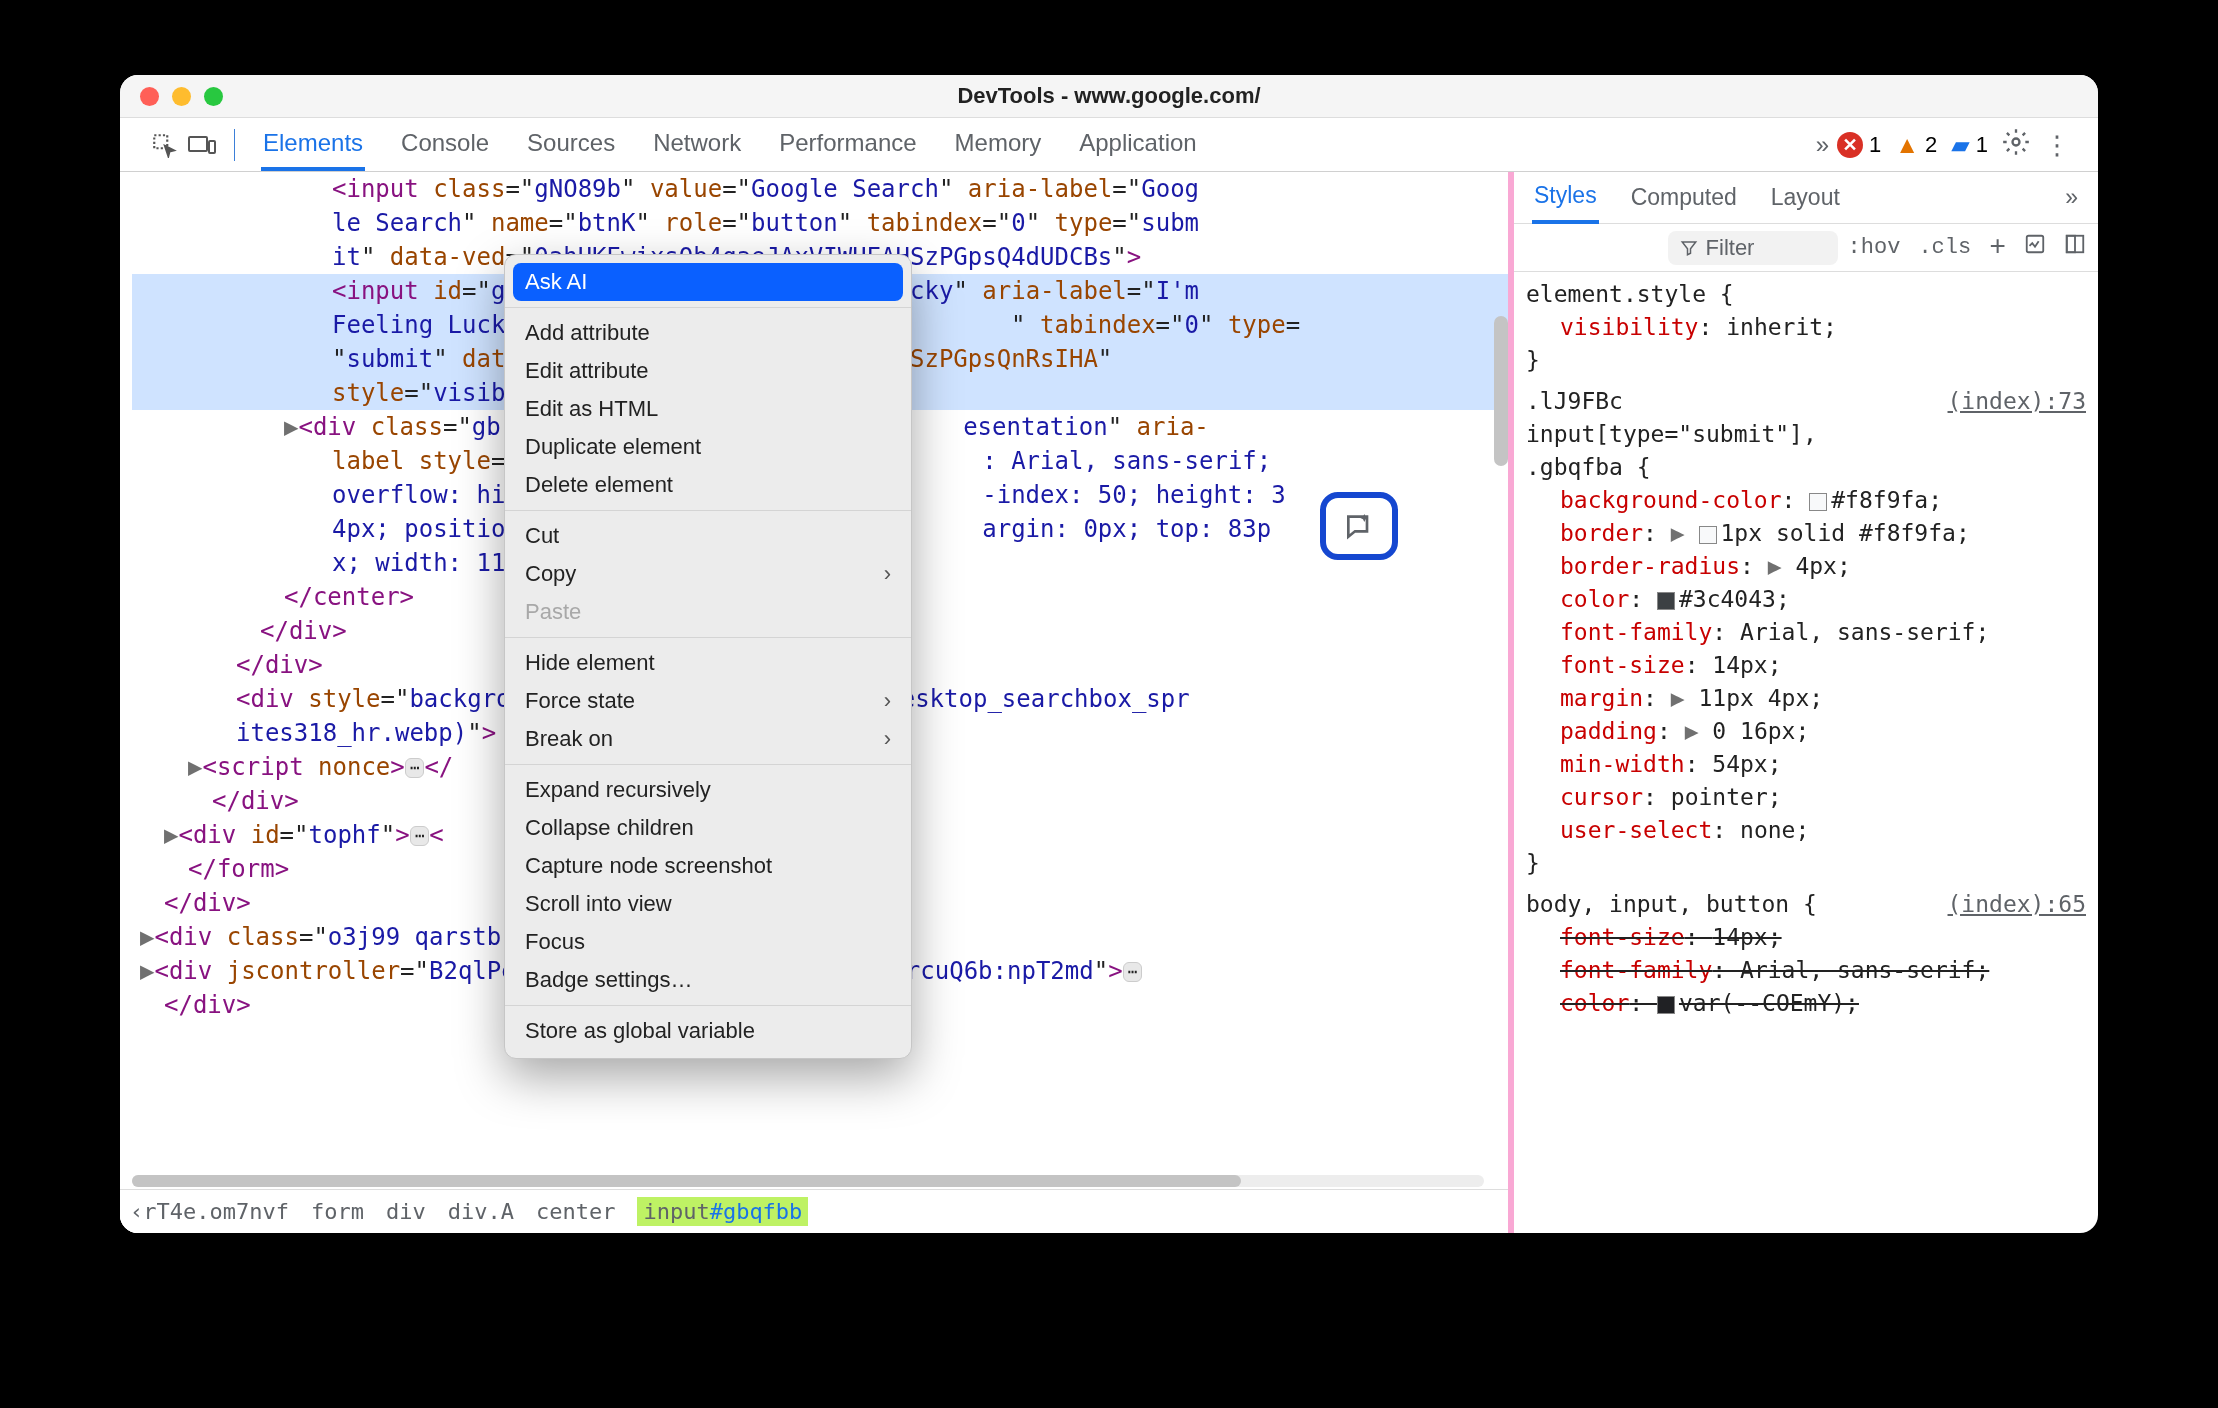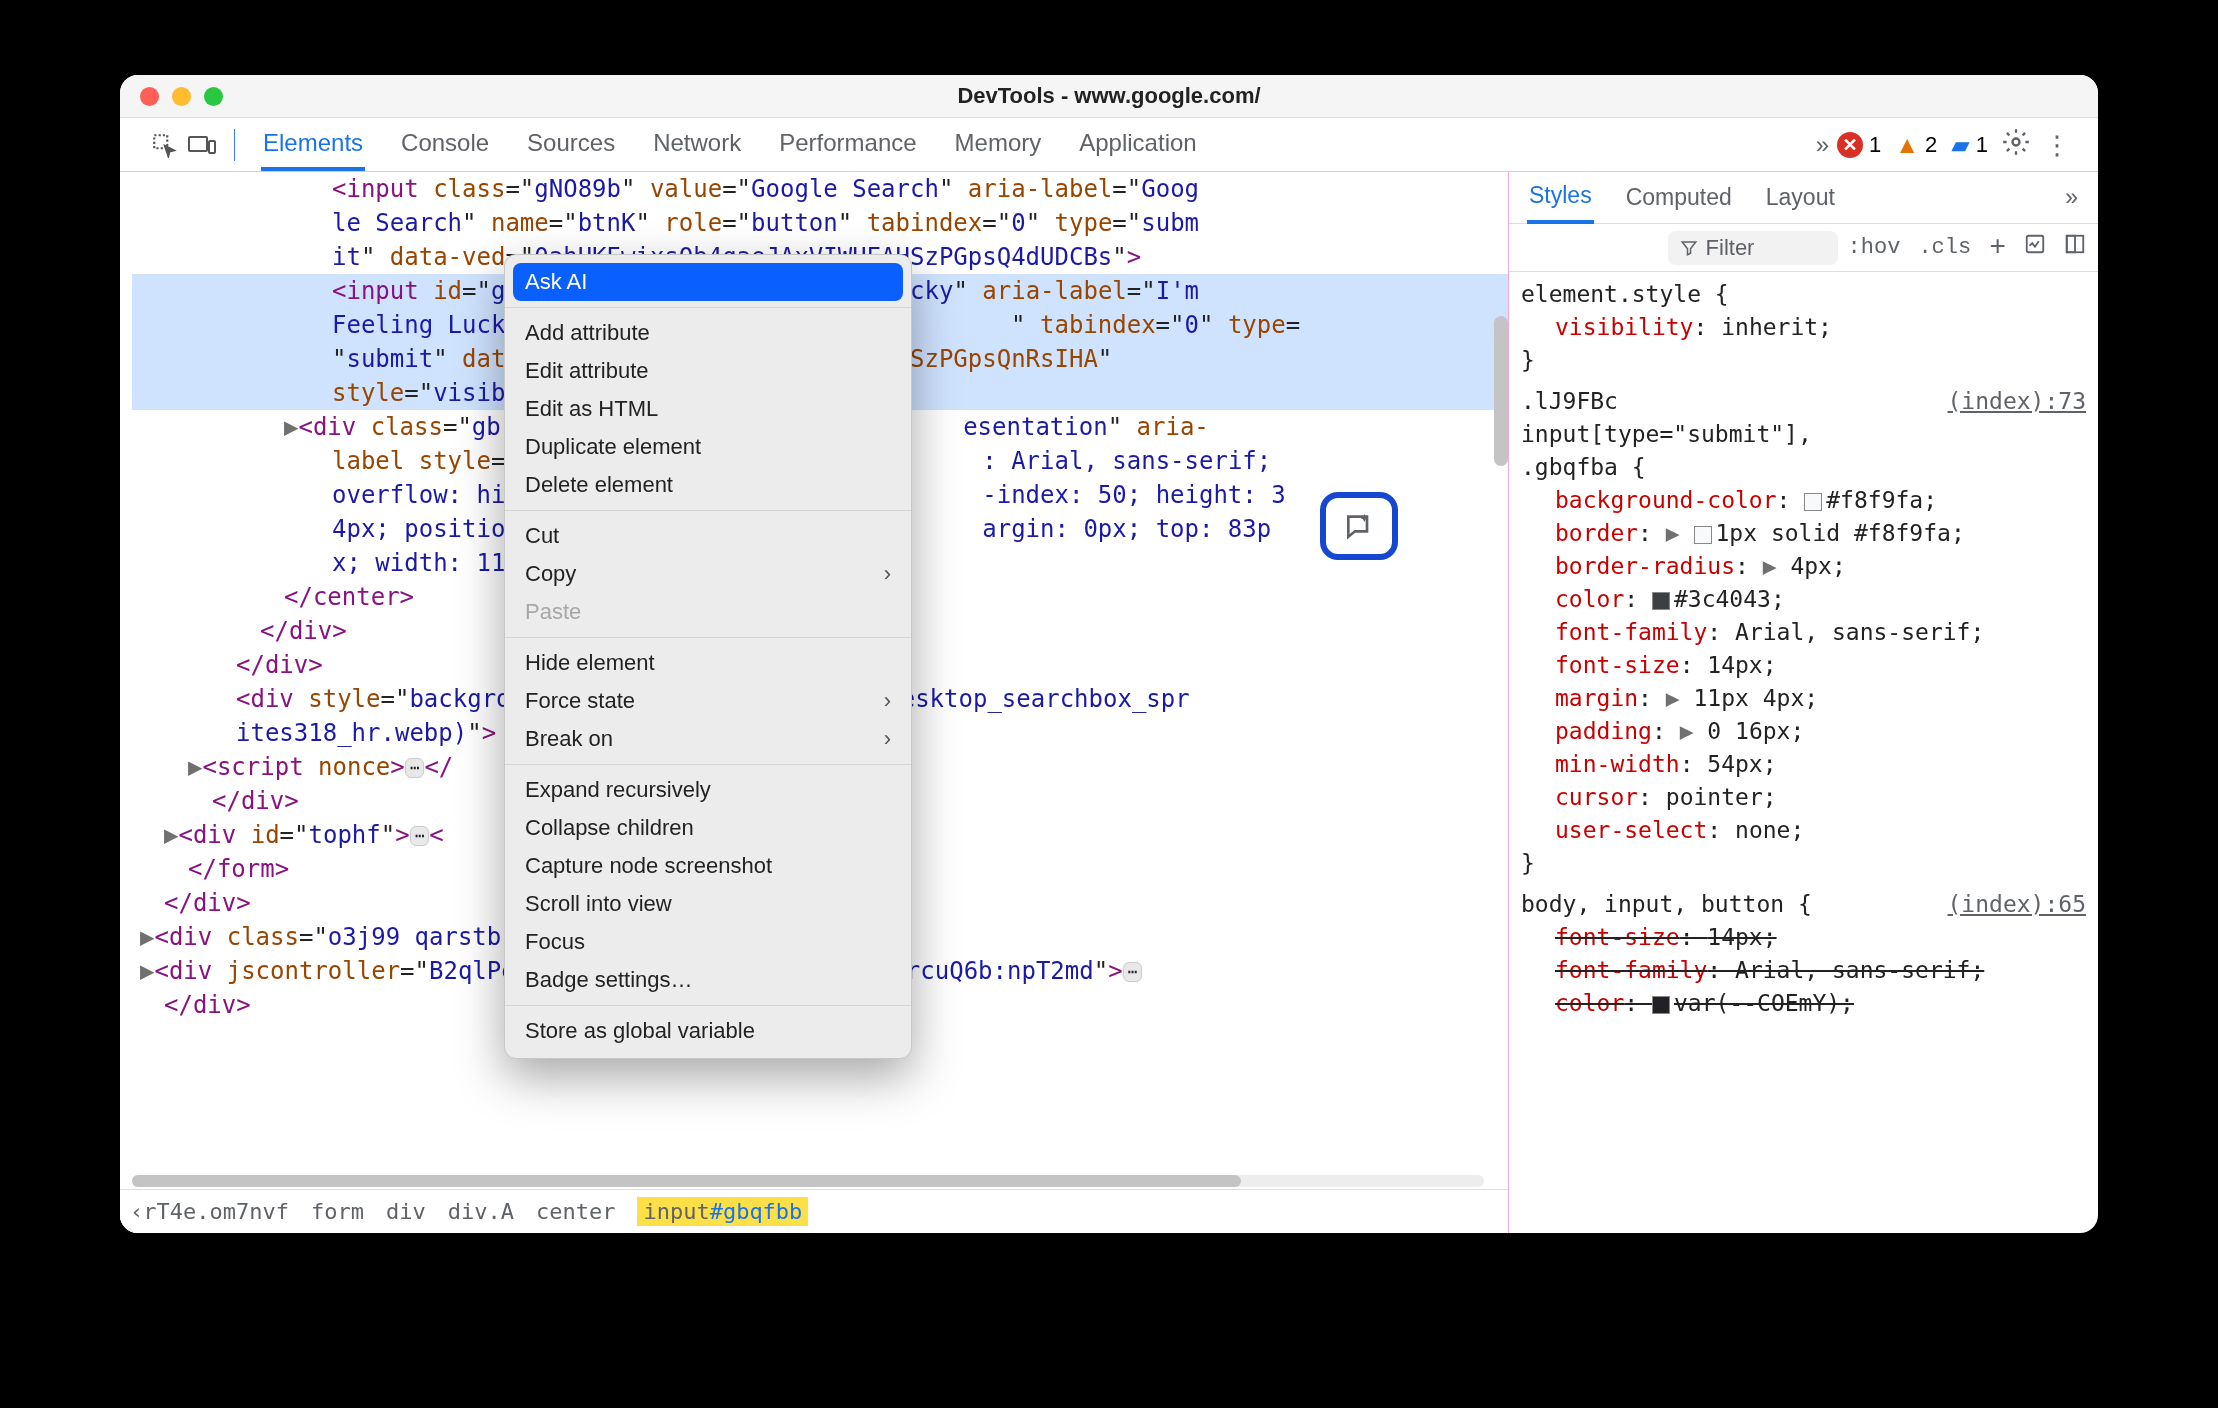--- a/index.html
+++ b/index.html
@@ -20,31 +20,31 @@
 .tab.active { color: #1a73e8; border-bottom: 4px solid #1a73e8; }
 .tb-right { display: flex; align-items: center; gap: 14px; margin-left: auto; }
 .badge { display: flex; align-items: center; gap: 6px; font-size: 22px; }
 .badge .circ { width: 26px; height: 26px; border-radius: 50%; display: flex; align-items: center; justify-content: center; color: #fff; font-weight: 700; font-size: 18px; }
 .badge.err .circ { background: #d93025; }
 .badge.warn .tri { color: #e37400; font-size: 24px; }
 .badge.iss .sq { color: #1a73e8; font-size: 24px; }
 .gear, .more { color: #5f6368; cursor: pointer; }
 .main { display: flex; height: calc(100% - 97px); }
 .left { flex: 1; position: relative; overflow: hidden; background: #fff; }
-.right { width: 590px; border-left: 1px solid #f9a8d4; display: flex; flex-direction: column; }
+.right { width: 590px; border-left: 6px solid #f9a8d4; display: flex; flex-direction: column; }
 .dom { font-family: Menlo, Monaco, Consolas, monospace; font-size: 24px; line-height: 34px; padding: 0 0 0 12px; white-space: pre; color: #222; overflow: hidden; }
 .dom .t { color: #881280; }
 .dom .a { color: #994500; }
 .dom .v { color: #1a1aa6; }
 .dom .sel { background: #cfe3ff; display: block; }
 .dom .caret { color: #707070; cursor: pointer; user-select: none; }
 .dom .dots { display: inline-block; background: #e8e8e8; border: 1px solid #ccc; border-radius: 6px; padding: 0 4px; font-size: 16px; line-height: 18px; vertical-align: middle; }
 .breadcrumb { position: absolute; bottom: 0; left: 0; right: 0; height: 44px; border-top: 1px solid #ddd; display: flex; align-items: center; padding: 0 10px; background: #fff; font-family: Menlo, Monaco, monospace; font-size: 22px; color: #5f6368; gap: 22px; }
 .breadcrumb .bc-item { cursor: pointer; }
-.breadcrumb .bc-item.sel { background: #fde047; padding: 2px 6px; }
+.breadcrumb .bc-item.sel { background: #bef264; padding: 2px 6px; }
 .breadcrumb .bc-id { color: #1a73e8; }
 .hscroll { position: absolute; left: 12px; right: 24px; bottom: 46px; height: 12px; background: #ededed; border-radius: 6px; }
 .hscroll .thumb { position: absolute; left: 0; width: 82%; height: 100%; background: #c4c4c4; border-radius: 6px; }
 .ctx { position: absolute; left: 504px; top: 254px; width: 408px; background: #ececec; border: 1px solid #c6c6c6; border-radius: 12px; padding: 8px 0; box-shadow: 0 18px 48px rgba(0,0,0,0.35); z-index: 50; }
 .ctx .mi { padding: 6px 20px; font-size: 22px; color: #222; display: flex; justify-content: space-between; align-items: center; cursor: default; text-align: right; }
 .ctx .mi.hi { background: #0a60ff; color: #fff; border-radius: 8px; margin: 0 8px; padding: 6px 12px; }
 .ctx .mi.dis { color: #a8a8a8; }
 .ctx .sep { height: 1px; background: #d4d4d4; margin: 6px 0; }
 .ctx .chev { color: #555; }
 .ai-btn { position: absolute; left: 1200px; top: 320px; width: 78px; height: 68px; border: 6px solid #1547d0; border-radius: 18px; background: #fff; display: flex; align-items: center; justify-content: center; color: #5f6368; z-index: 40; }

